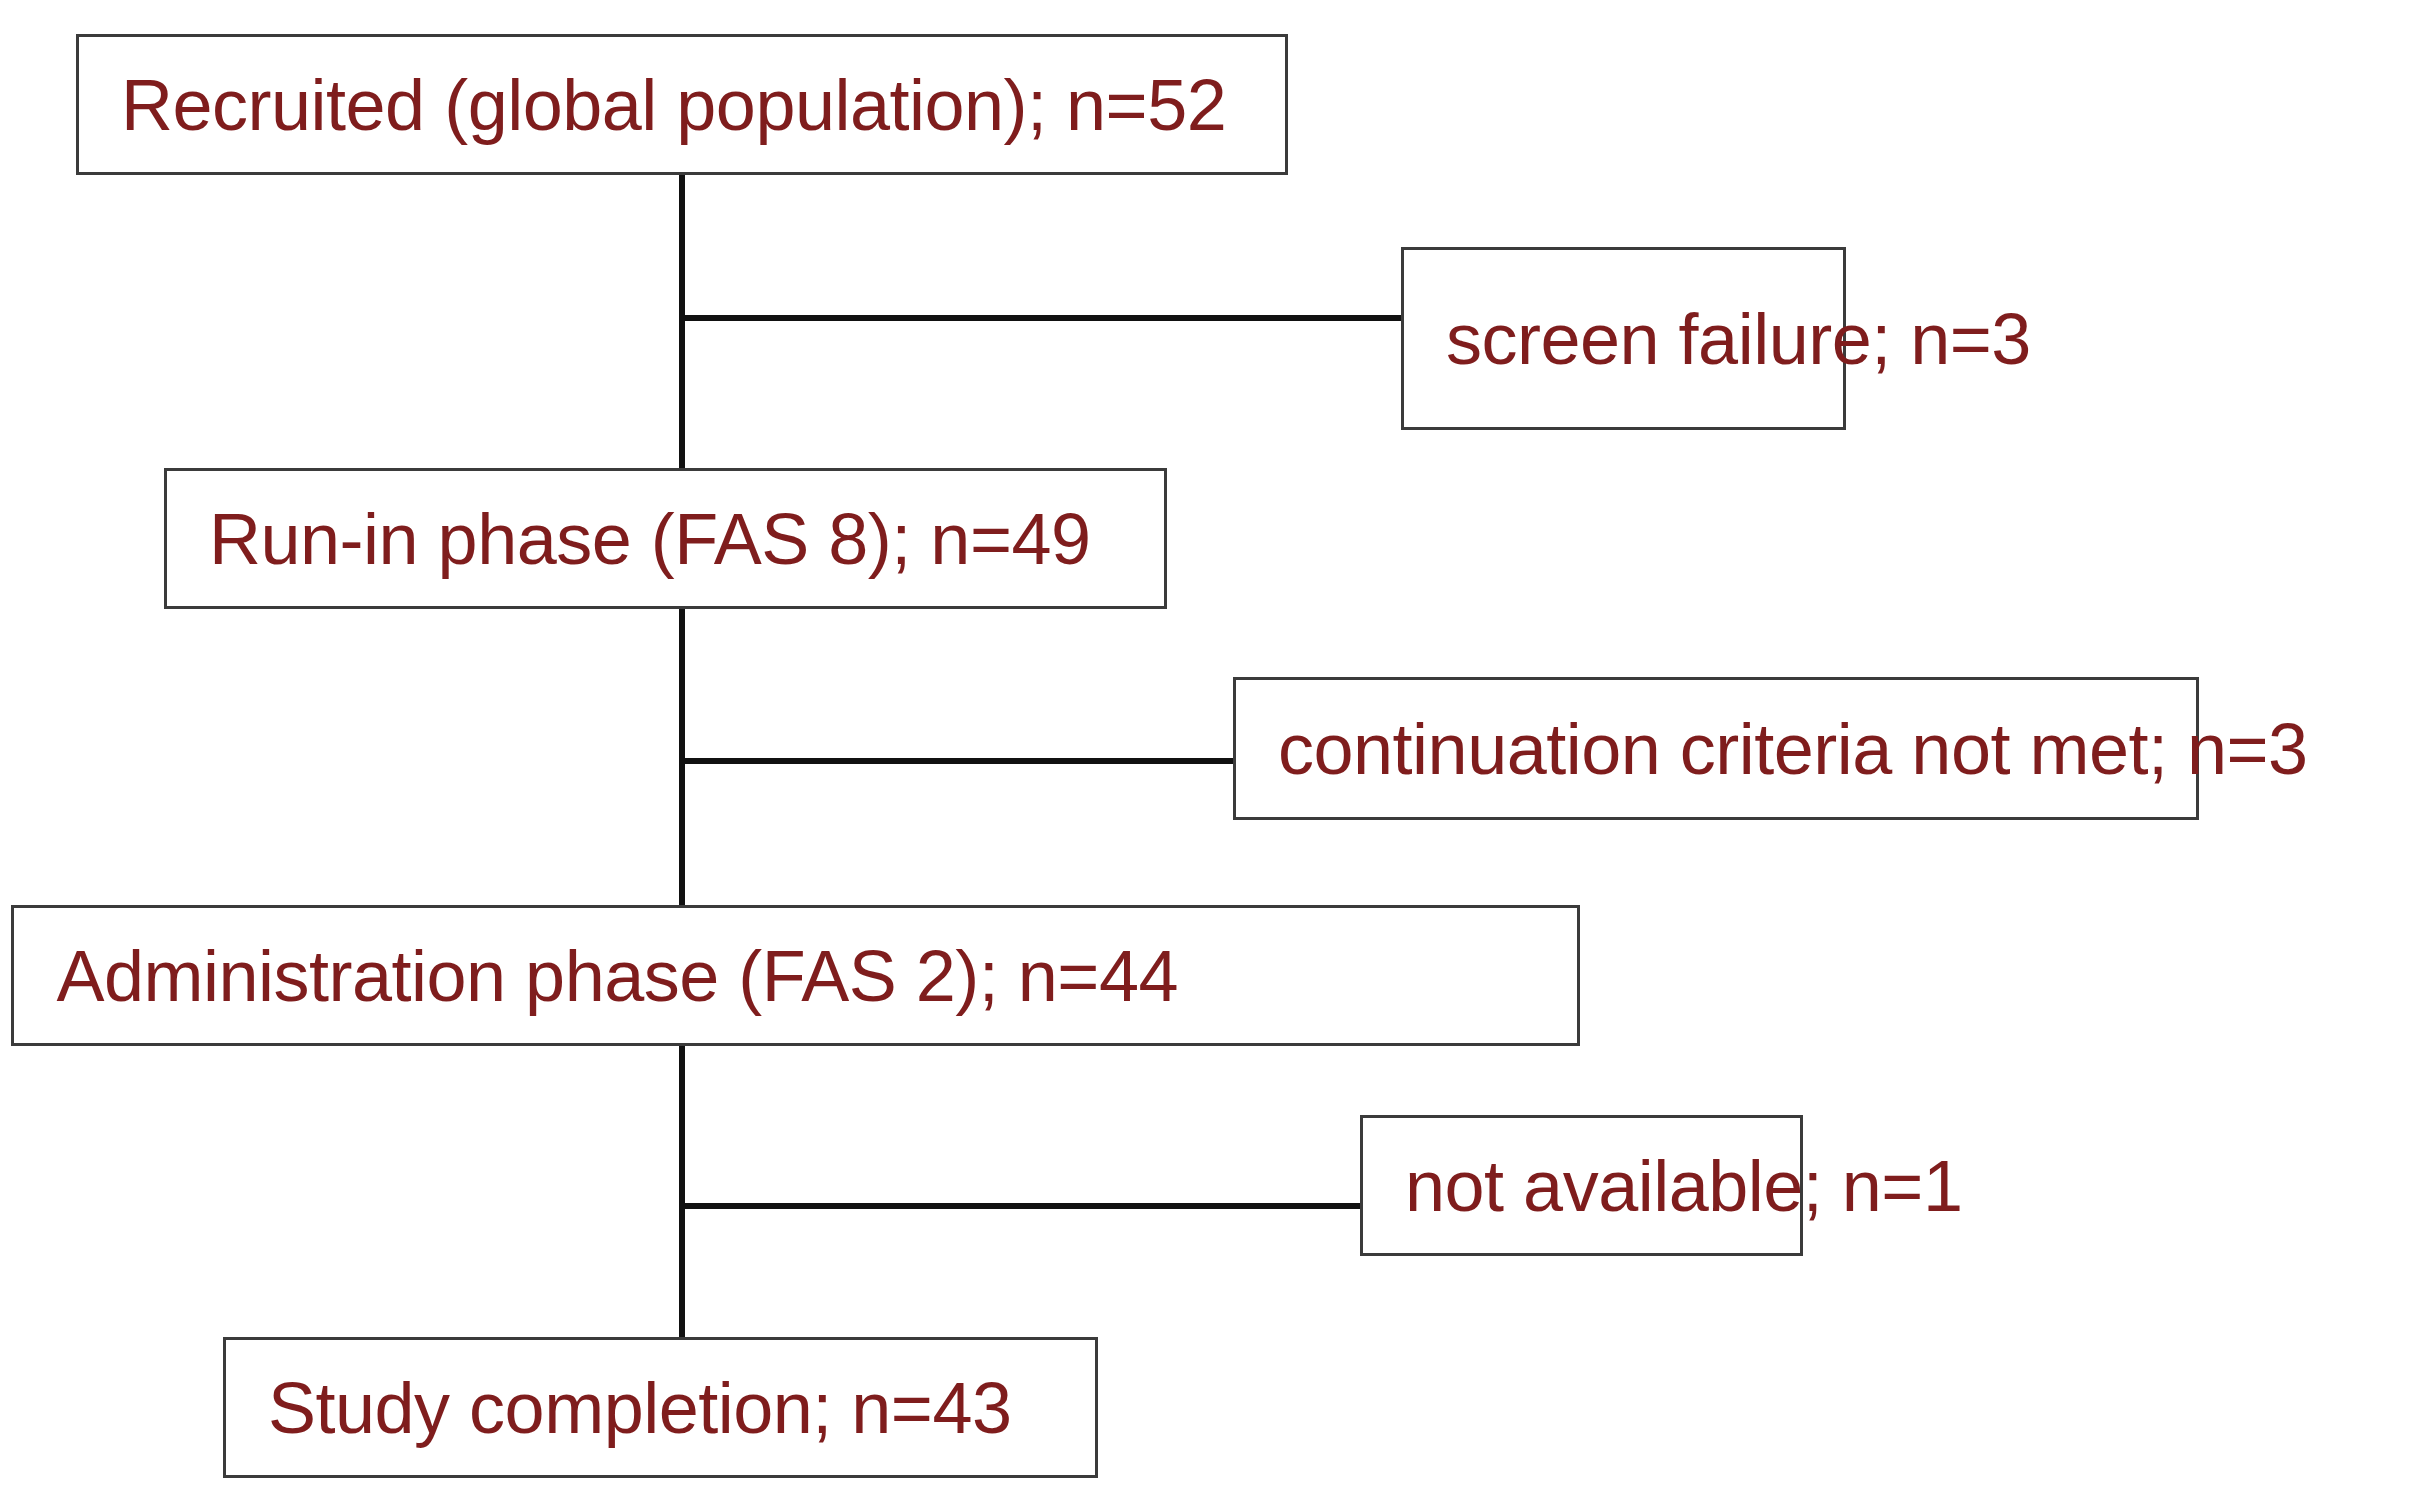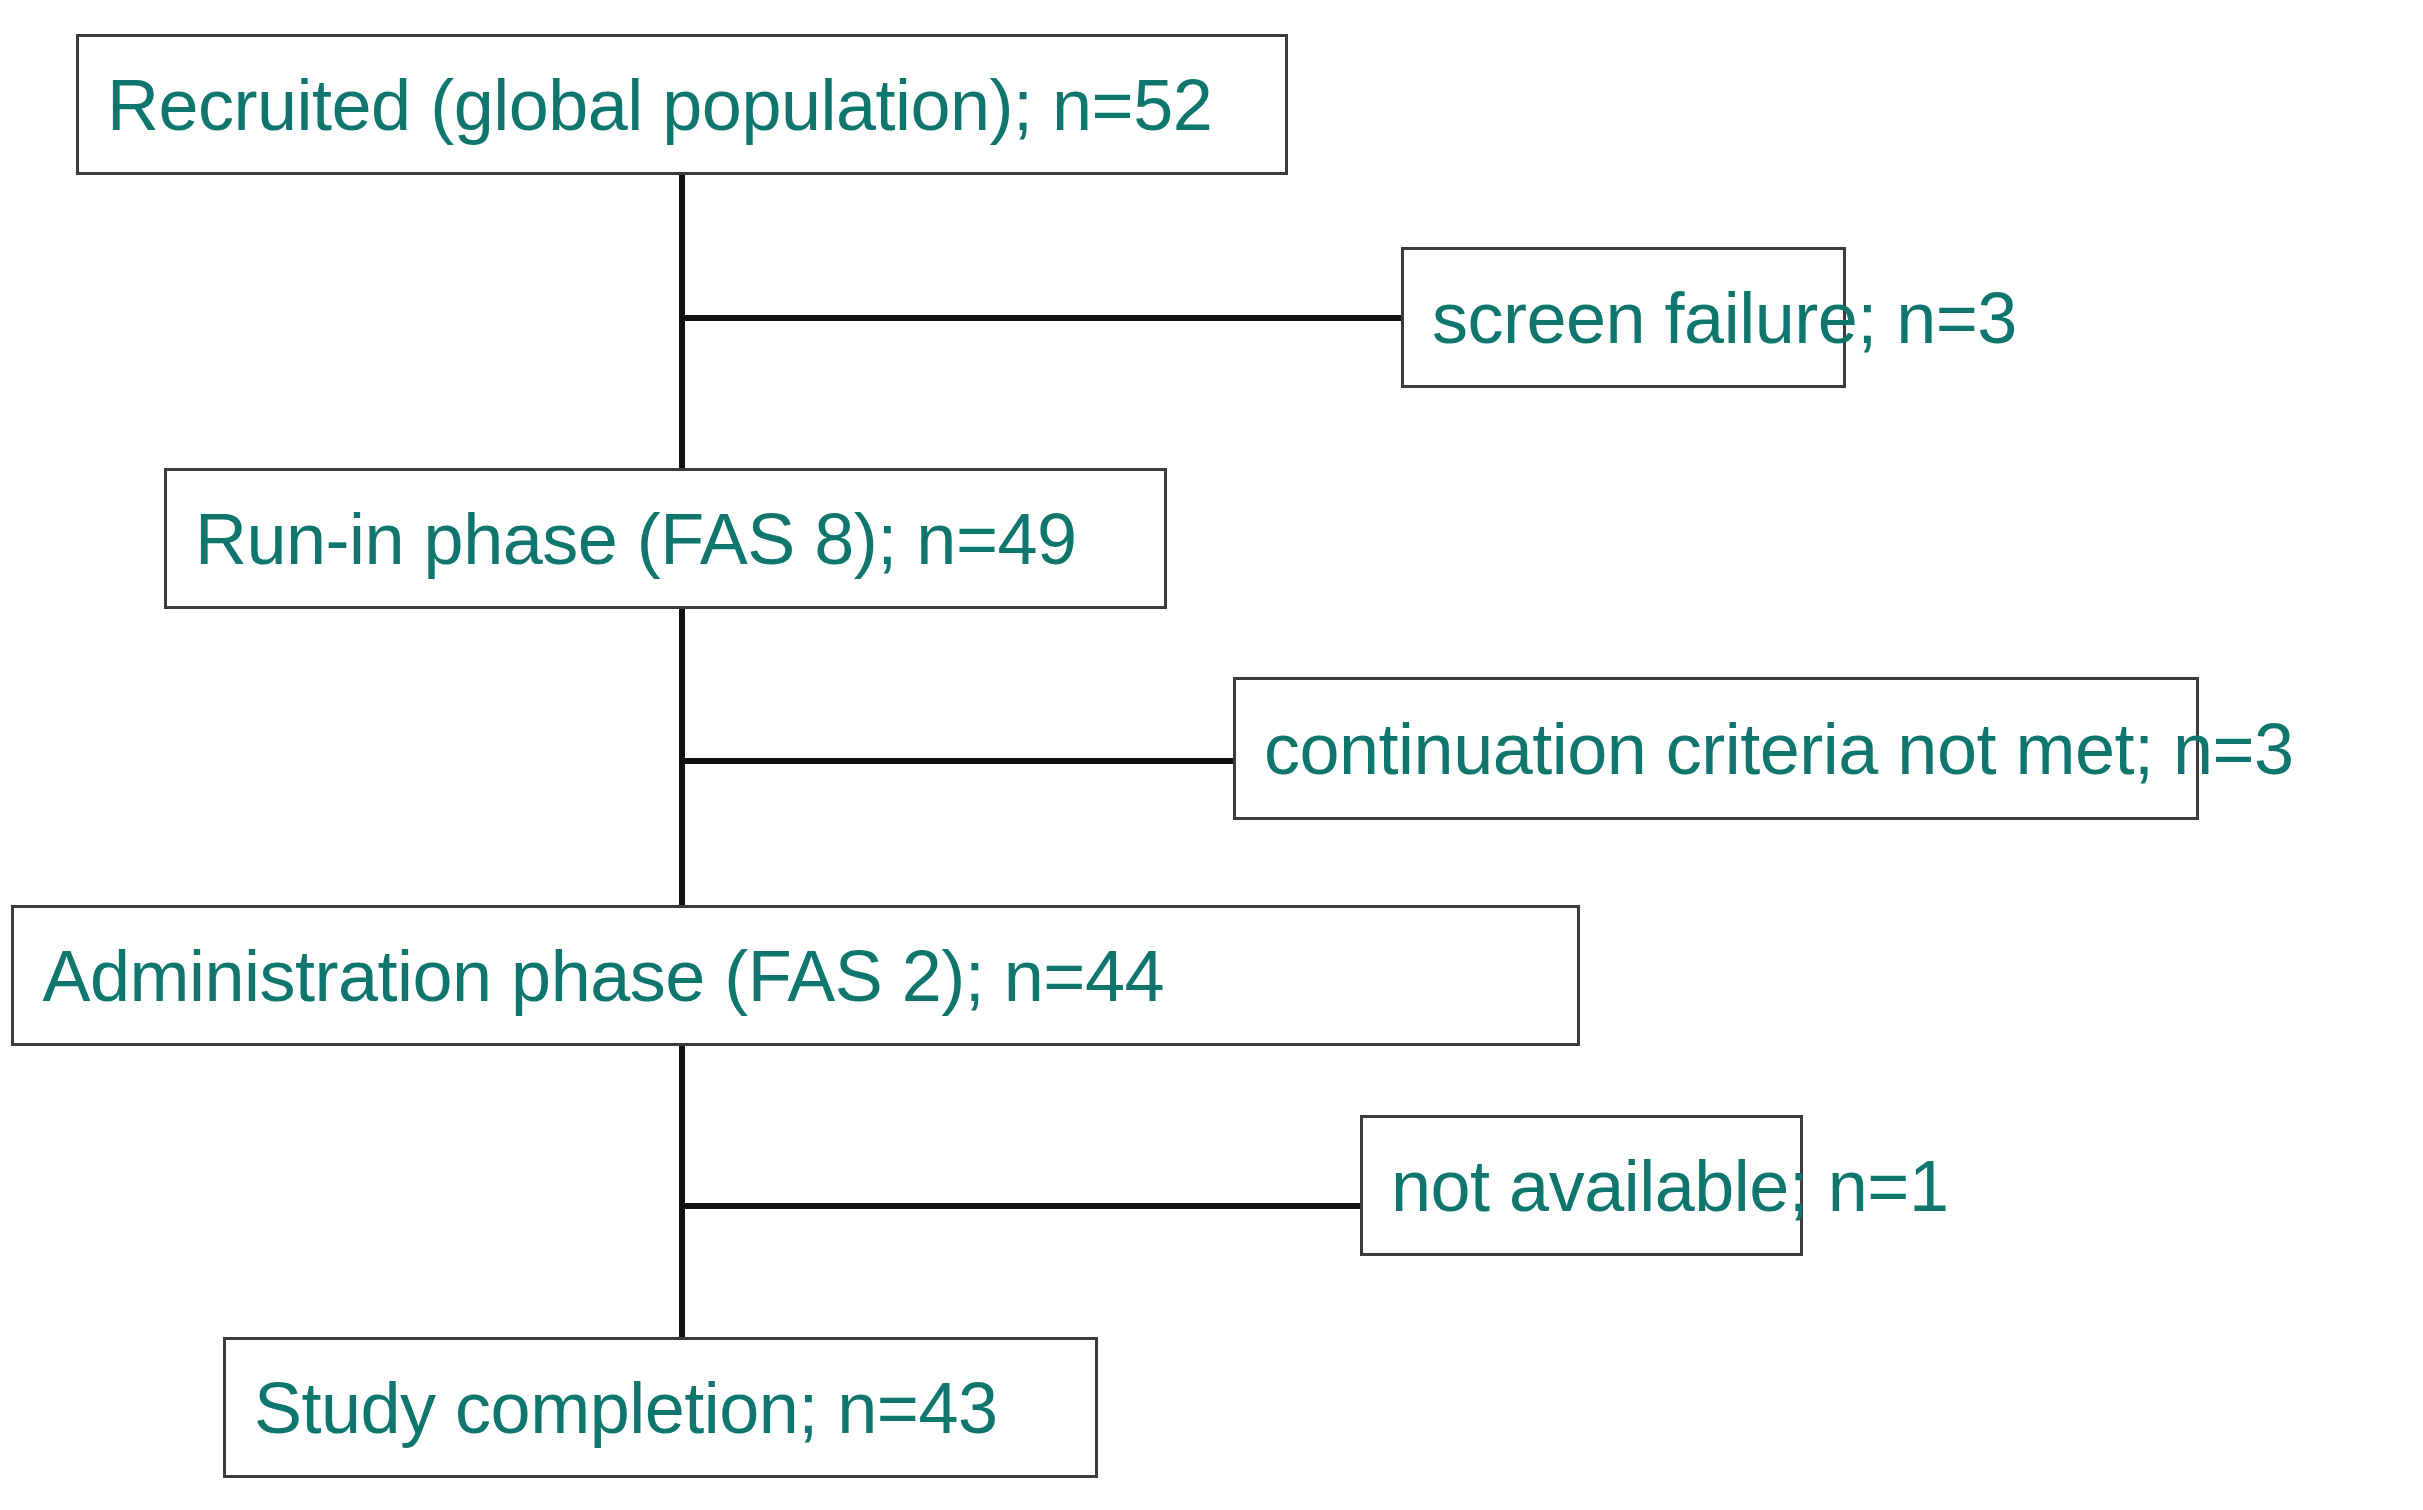--- a/index.html
+++ b/index.html
@@ -24,23 +24,23 @@
     background: #ffffff;
     border: 3.8px solid #3b3b3b;
     display: flex;
     align-items: center;
     z-index: 2;
   }
   .node-label {
     font-family: "Liberation Sans", sans-serif;
     font-size: 72px;
     line-height: 1;
-    color: #0f766e;
+    color: #7f1d1d;
     white-space: nowrap;
-    padding-left: 28px;
+    padding-left: 42px;
     letter-spacing: -0.5px;
   }
   .connector-v {
     position: absolute;
     background: #111111;
     width: 5.7px;
     z-index: 1;
   }
   .connector-h {
     position: absolute;
@@ -71,21 +71,21 @@
   </div>
 
   <div class="node-box" style="left:11.4px; top:905px; width:1569px; height:141px;">
     <span class="node-label">Administration phase (FAS 2); n=44</span>
   </div>
 
   <div class="node-box" style="left:223px; top:1337px; width:875px; height:141px;">
     <span class="node-label">Study completion; n=43</span>
   </div>
 
-  <div class="node-box" style="left:1401px; top:247px; width:445px; height:141px;">
+  <div class="node-box" style="left:1401px; top:247px; width:445px; height:183px;">
     <span class="node-label">screen failure; n=3</span>
   </div>
 
   <div class="node-box" style="left:1233px; top:677px; width:966px; height:143px;align-items:center;">
     <span class="node-label">continuation criteria not met; n=3</span>
   </div>
 
   <div class="node-box" style="left:1360px; top:1115px; width:443px; height:141px;">
     <span class="node-label">not available; n=1</span>
   </div>

